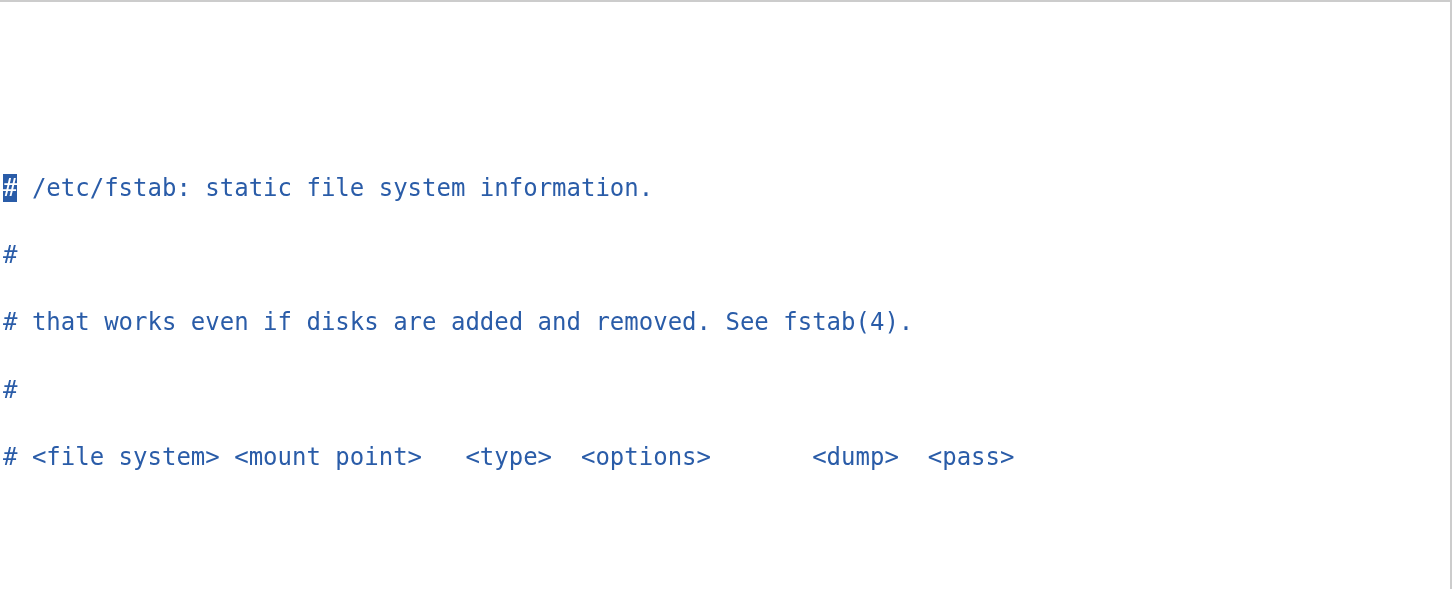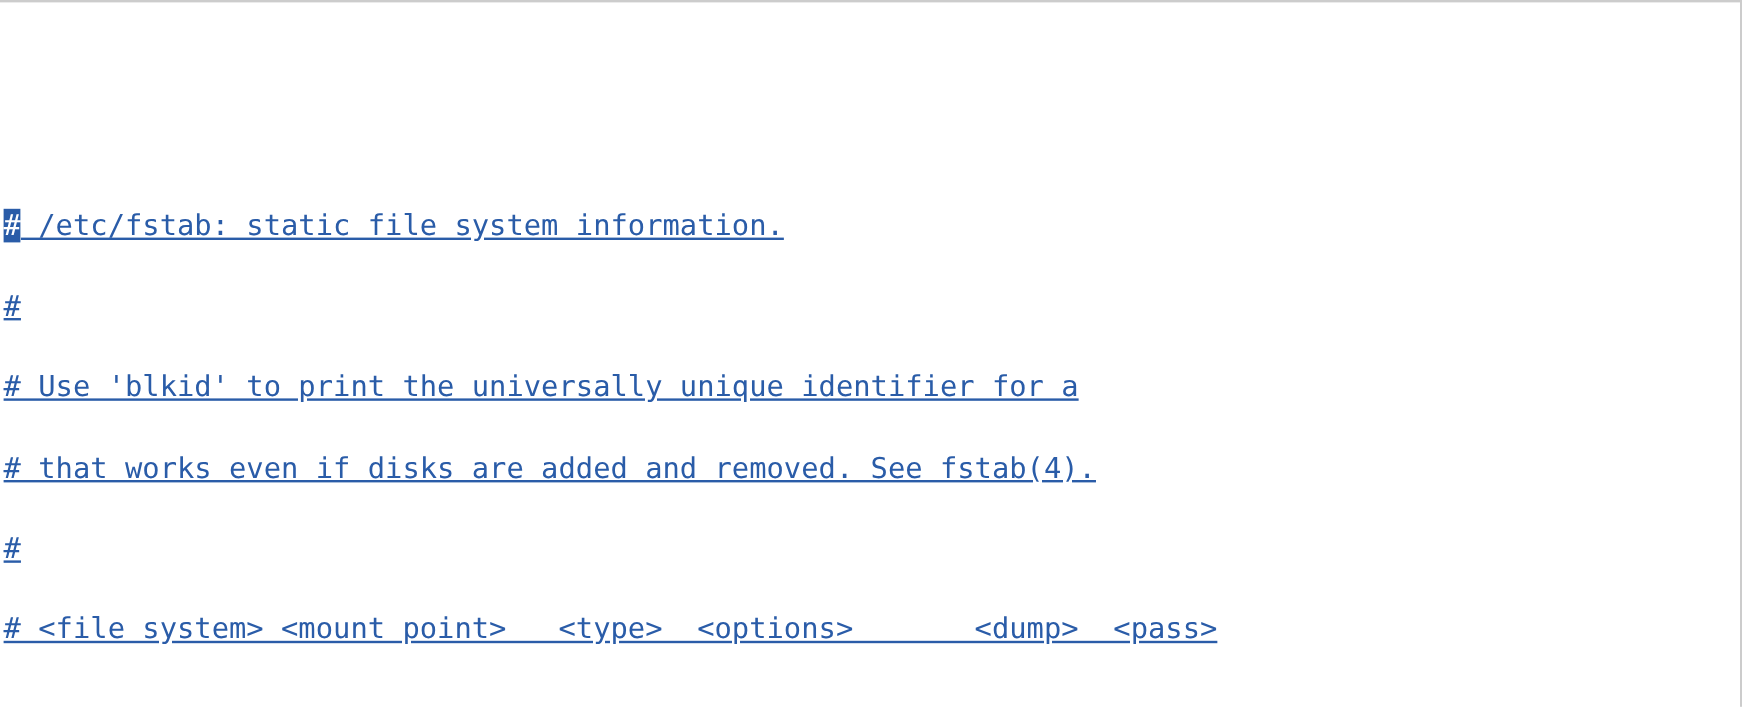--- a/index.html
+++ b/index.html
@@ -21,35 +21,34 @@
       border-top: 2px solid #ccc;
       border-right: 2px solid #ccc;
     }
     .editor {
       padding: 2px 3px;
     }
     .line {
       display: block;
       white-space: pre;
     }
-    .comment { color: #2a5ca8; text-decoration: underline; }
+    .comment { color: #2a5ca8; }
     .cursor {
       background: #2a5ca8;
       color: #ffffff;
     }
   </style>
 </head>
 <body>
 
 
 
 <div class="editor">
 <span class="line"><span class="cursor">#</span><span class="comment"> /etc/fstab: static file system information.</span></span>
 <span class="line comment">#</span>
-<span class="line comment"># Use 'blkid' to print the universally unique identifier for a</span>
 <span class="line comment"># that works even if disks are added and removed. See fstab(4).</span>
 <span class="line comment">#</span>
 <span class="line comment"># &lt;file system&gt; &lt;mount point&gt;   &lt;type&gt;  &lt;options&gt;       &lt;dump&gt;  &lt;pass&gt;</span>
 
 
 
 
 
 
 

